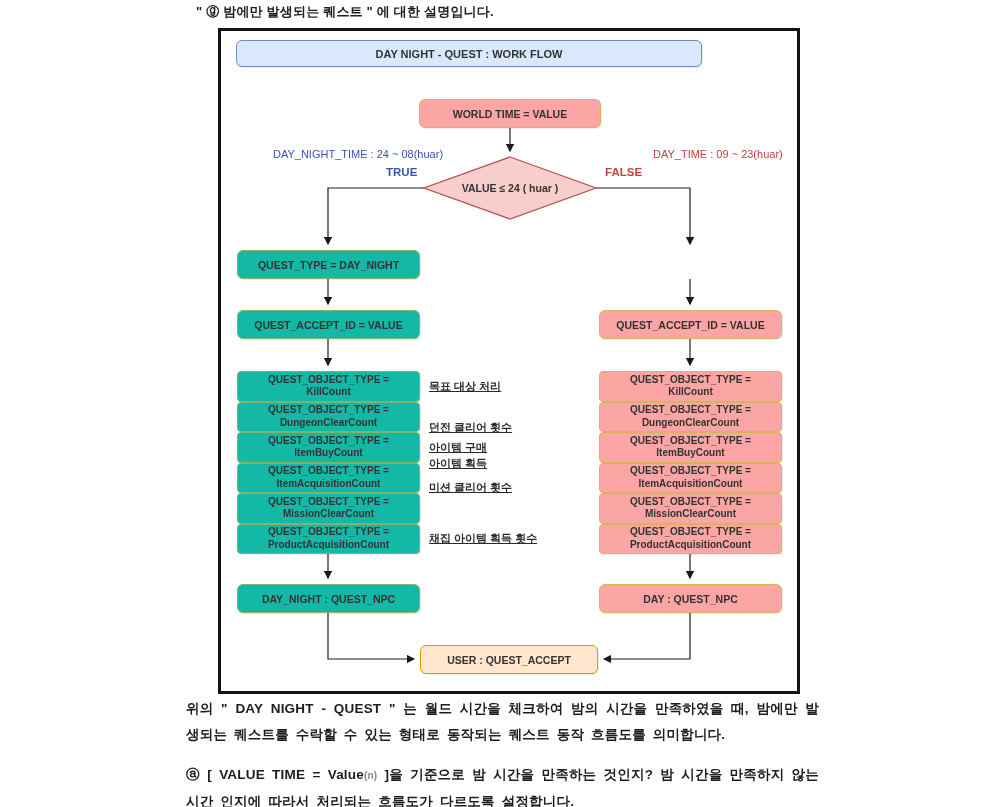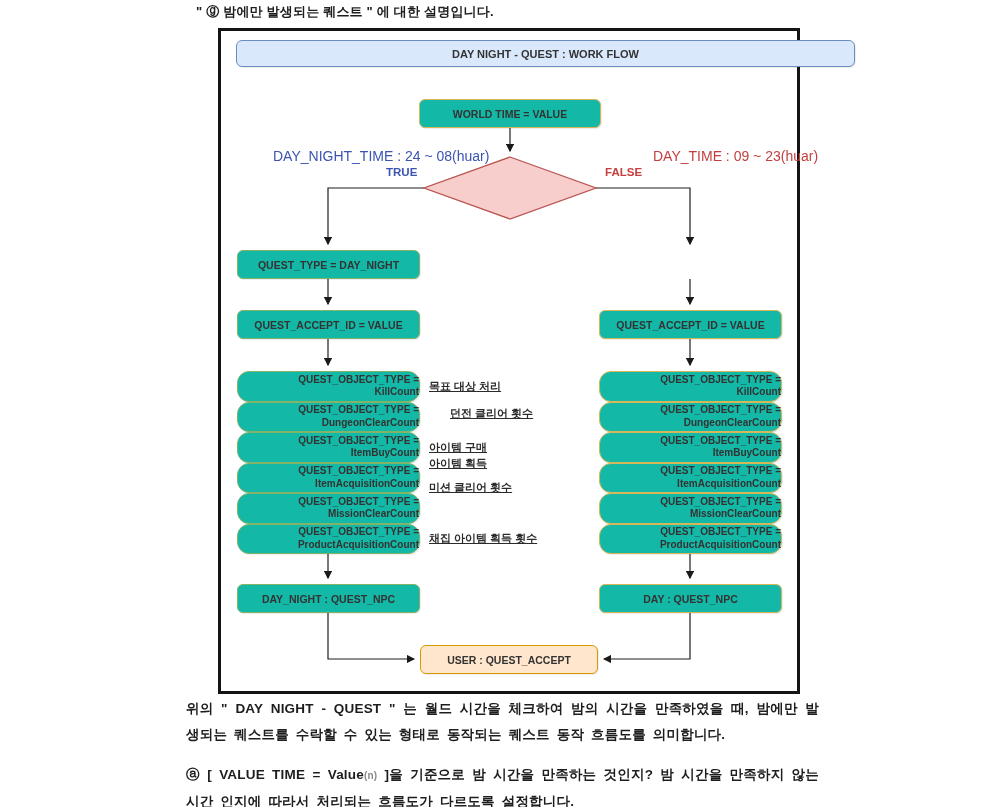--- a/index.html
+++ b/index.html
@@ -17,29 +17,29 @@
   }
   svg.wires{position:absolute;left:0;top:0;width:1000px;height:807px;pointer-events:none;}
   .box{
     position:absolute;box-sizing:border-box;border-radius:6px;border:1px solid;
     display:flex;align-items:center;justify-content:center;text-align:center;
     font-weight:bold;font-size:10.5px;color:#333333;line-height:12px;
     box-shadow:1px 1px 1px rgba(0,0,0,0.08);
   }
   .box.blue  {background:#dae8fc;border-color:#6c8ebf;}
   .box.green {background:#14b8a6;border-color:#82b366;}
-  .box.yellow{background:#14b8a6;border-color:#d6b656;}
+  .box.yellow{background:#fca5a5;border-color:#d6b656;}
   .box.orange{background:#ffe6cc;border-color:#d79b00;}
-  .stackrow{flex-direction:column;font-size:10px;line-height:12.5px;border-radius:12px;align-items:flex-end;}
+  .stackrow{flex-direction:column;font-size:10px;line-height:12.5px;border-radius:4px;}
   .decision-label{
     position:absolute;left:424px;top:157px;width:172px;height:62px;
     display:flex;align-items:center;justify-content:center;
     font-weight:bold;font-size:10.5px;color:#333333;
   }
-  .cond{font-size:14px;white-space:nowrap;}
+  .cond{font-size:11px;white-space:nowrap;}
   .cond.blue{color:#3b54b1;}
   .cond.red{color:#c4403f;}
   .cond.bold{font-weight:bold;font-size:11.5px;}
   .desc{
     position:absolute;left:429px;font-size:11px;font-weight:700;color:#2b2b2b;white-space:nowrap;text-decoration:underline;
   }
   .para{
     position:absolute;left:186px;width:633px;font-size:13.5px;font-weight:600;
     line-height:26px;color:#1d1d1d;text-align:justify;word-spacing:3px;letter-spacing:0.2px;
   }
@@ -69,24 +69,25 @@
       <line x1="328" y1="339" x2="328" y2="365" marker-end="url(#arr)"></line>
       <line x1="690" y1="339" x2="690" y2="365" marker-end="url(#arr)"></line>
       <line x1="328" y1="554" x2="328" y2="578" marker-end="url(#arr)"></line>
       <line x1="690" y1="554" x2="690" y2="578" marker-end="url(#arr)"></line>
       <polyline points="328,613 328,659 414,659" marker-end="url(#arr)"></polyline>
       <polyline points="690,613 690,659 604,659" marker-end="url(#arr)"></polyline>
     </g>
     <polygon points="510,157 596,188 510,219 424,188" fill="#f8cecc" stroke="#b85450" stroke-width="1.3"></polygon>
   </svg>
 
-  <div class="box blue" style="left:236px;top:40px;width:619px;height:27px;font-size:11px;">DAY NIGHT - QUEST : WORK FLOW</div>
+  <div class="box blue" style="left:236px;top:40px;width:466px;height:27px;font-size:11px;">DAY NIGHT - QUEST : WORK FLOW</div>
 
   <div class="box yellow" style="left:419px;top:99px;width:182px;height:29px;">WORLD TIME = VALUE</div>
 
+  <div class="decision-label">VALUE ≤ 24 ( huar )</div>
 
   <div class="abs cond blue" style="left:273px;top:148px;">DAY_NIGHT_TIME : 24 ~ 08(huar)</div>
   <div class="abs cond blue bold" style="left:386px;top:166px;">TRUE</div>
   <div class="abs cond red" style="left:607px;top:148px;padding-left:46px;">DAY_TIME : 09 ~ 23(huar)</div>
   <div class="abs cond red bold" style="left:605px;top:166px;">FALSE</div>
 
   <div class="box green" style="left:237px;top:250px;width:183px;height:29px;">QUEST_TYPE = DAY_NIGHT</div>
   <div class="box green" style="left:237px;top:310px;width:183px;height:29px;">QUEST_ACCEPT_ID = VALUE</div>
 
   <div class="box green stackrow" style="left:237px;top:371px;width:183px;height:30.5px;">
@@ -110,21 +111,21 @@
     <span>MissionClearCount</span>
   </div>
   <div class="box green stackrow" style="left:237px;top:523.5px;width:183px;height:30.5px;">
     <span>QUEST_OBJECT_TYPE =</span>
     <span>ProductAcquisitionCount</span>
   </div>
 
   <div class="box green" style="left:237px;top:584px;width:183px;height:29px;">DAY_NIGHT : QUEST_NPC</div>
 
   <div class="desc" style="top:379px;">목표 대상 처리</div>
-  <div class="desc" style="top:406px;margin-left:21px;">던전 클리어 횟수</div>
+  <div class="desc" style="top:420px;">던전 클리어 횟수</div>
   <div class="desc" style="top:440px;">아이템 구매</div>
   <div class="desc" style="top:456px;">아이템 획득</div>
   <div class="desc" style="top:480px;">미션 클리어 횟수</div>
   <div class="desc" style="top:531px;">채집 아이템 획득 횟수</div>
 
   <div class="box yellow" style="left:599px;top:310px;width:183px;height:29px;">QUEST_ACCEPT_ID = VALUE</div>
 
   <div class="box yellow stackrow" style="left:599px;top:371px;width:183px;height:30.5px;">
     <span>QUEST_OBJECT_TYPE =</span>
     <span>KillCount</span>

